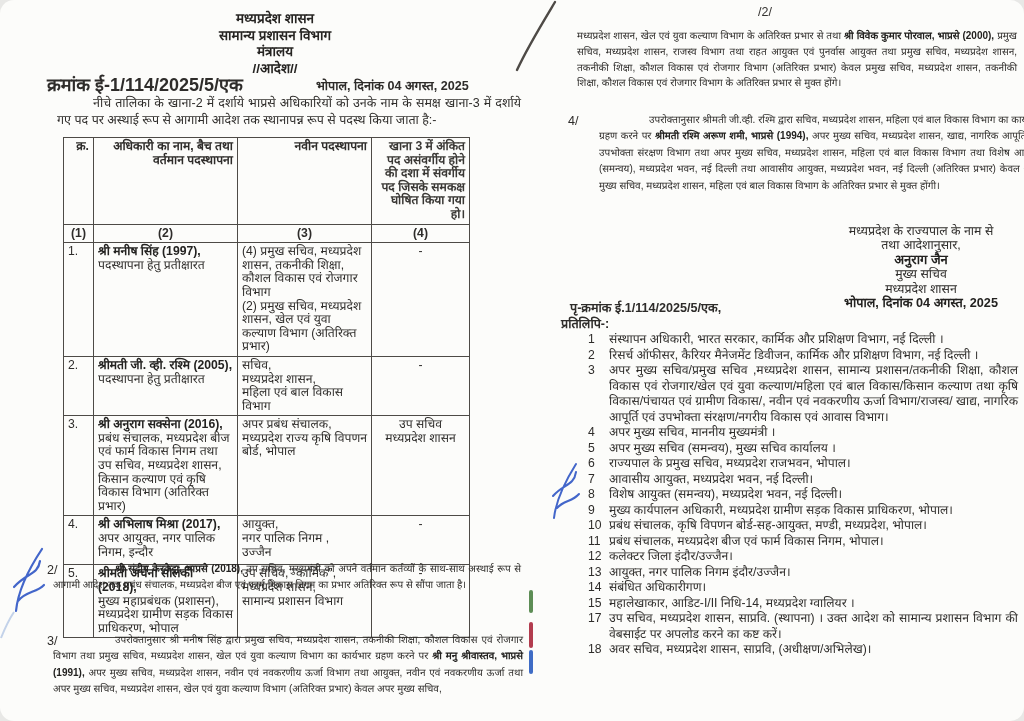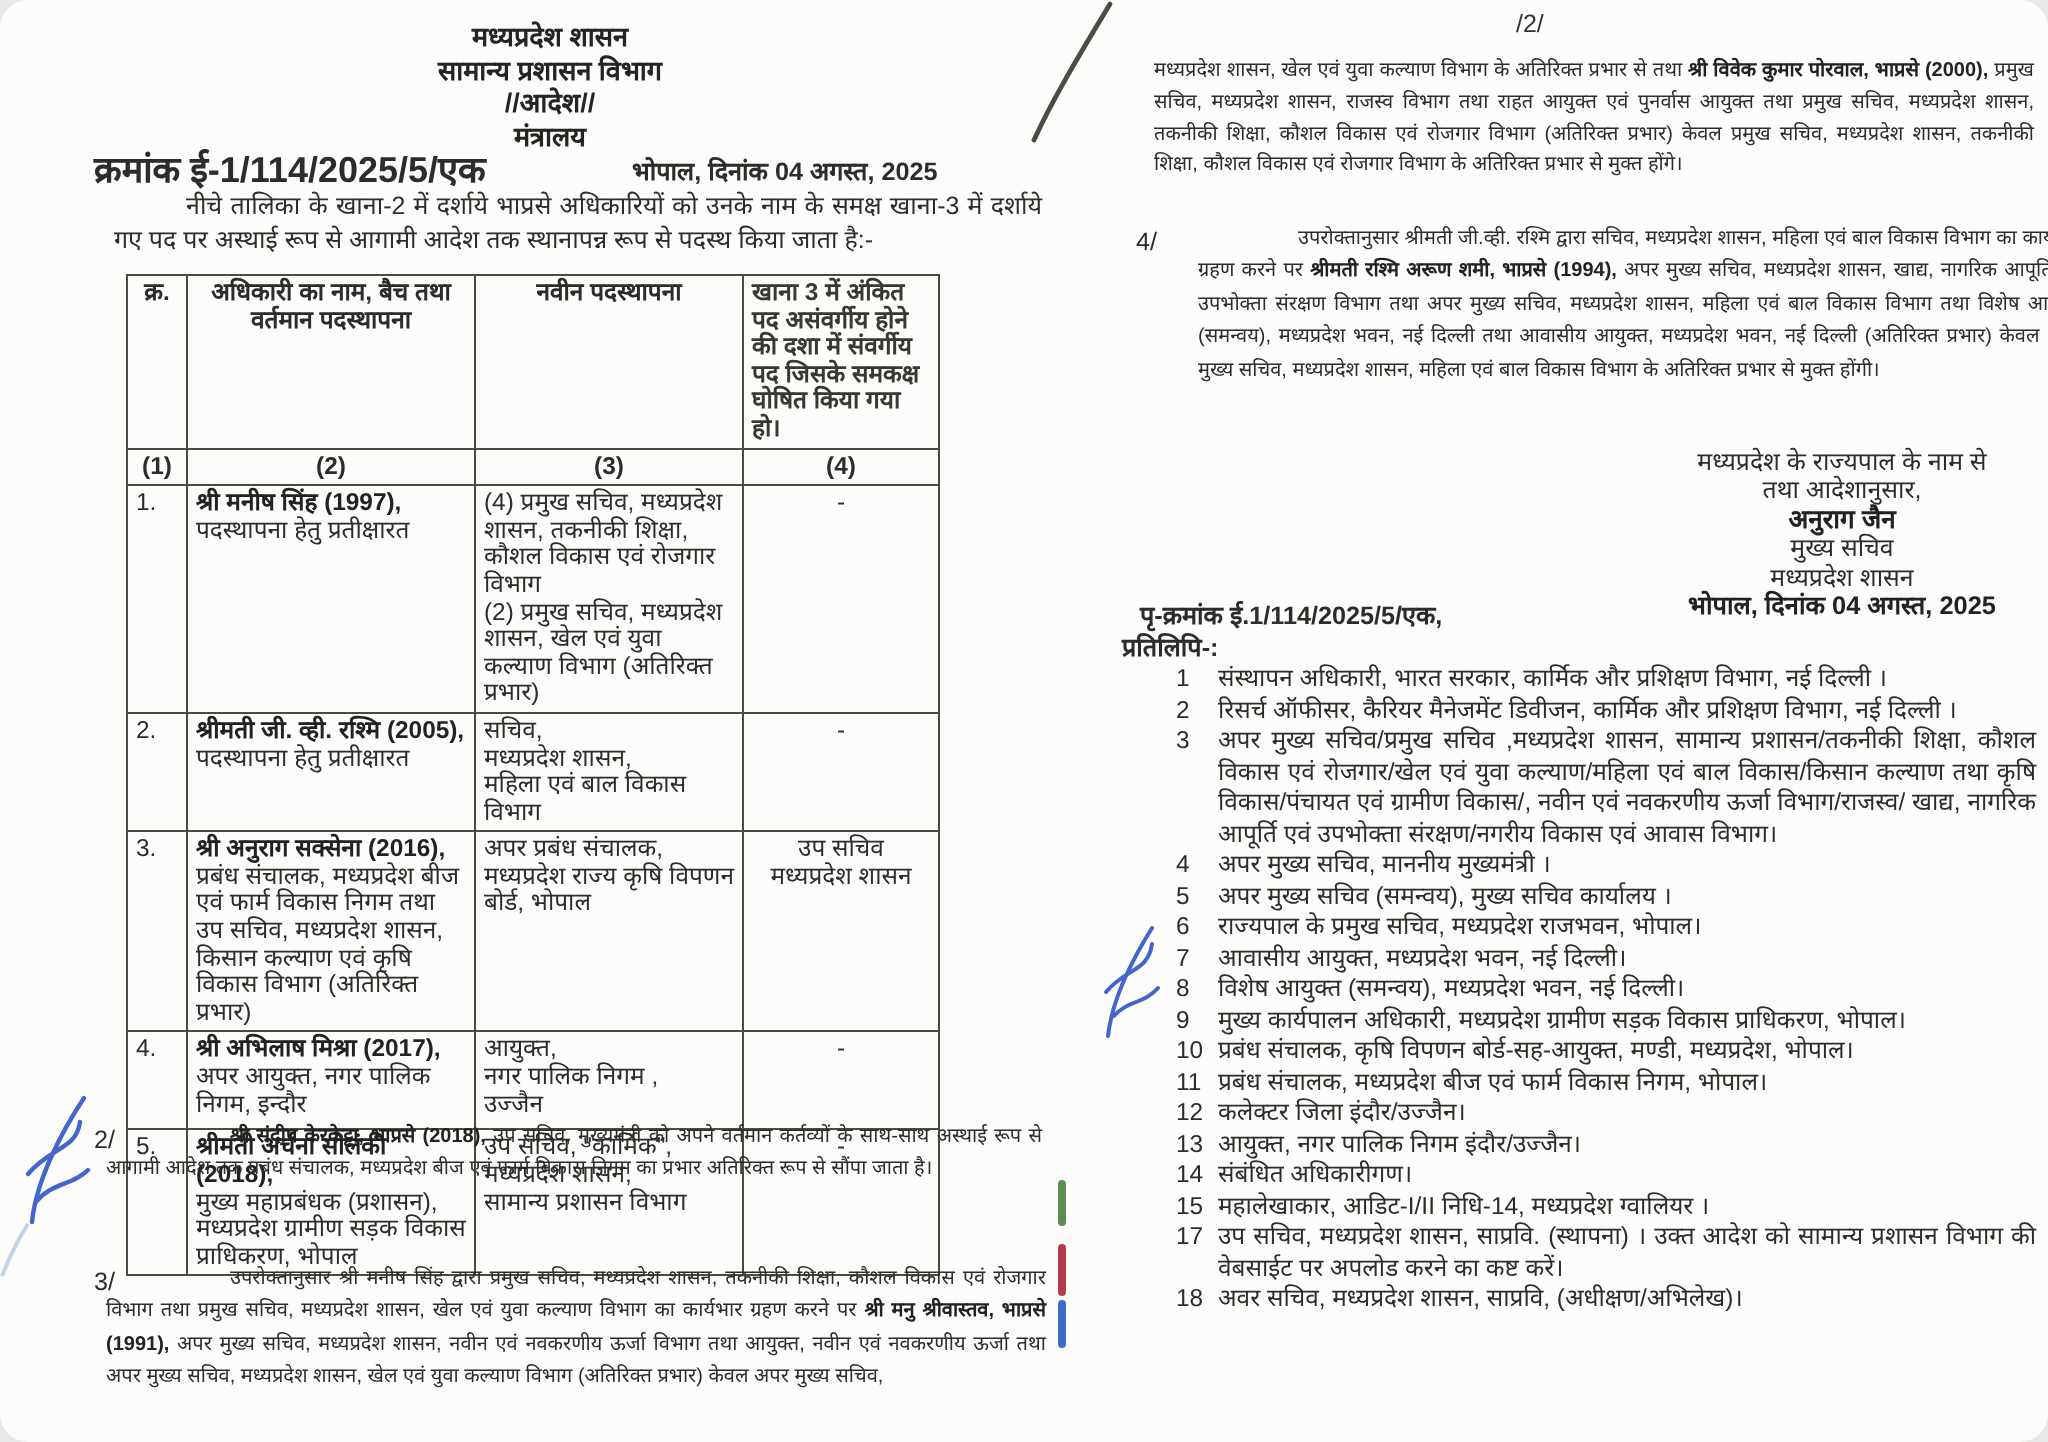--- a/index.html
+++ b/index.html
@@ -19,22 +19,22 @@
     font-weight:bold; font-size:13.5px; line-height:16.5px; color:#262422; }
   .refline  { left:47px;  top:72px; font-weight:bold; font-size:18px; }
   .dateline1{ left:316px; top:77px; font-weight:bold; font-size:12.6px; }
   .intro { left:57px; top:95px; width:464px; font-size:12.5px; line-height:17px;
     text-indent:36px; text-align:justify; }
 
   table.order { position:absolute; left:63px; top:137px; width:406px;
     border-collapse:collapse; table-layout:fixed; }
   table.order td { border:1px solid #4d4a46; vertical-align:top;
     padding:2px 4px; font-size:12.2px; line-height:13.6px; }
-  td.hd { font-weight:bold; text-align:center; vertical-align:middle; font-size:12.4px; }
-  td.hd-small { font-weight:bold; text-align:left; vertical-align:top;
+  td.hd { font-weight:bold; text-align:right; vertical-align:middle; font-size:12.4px; }
+  td.hd-small { font-weight:bold; text-align:right; vertical-align:top;
     font-size:6.4px; line-height:8px; padding-top:3px; color:#3a3835; }
   td.cnum { font-weight:bold; text-align:center; padding:1px 2px; }
   td.sno { padding-left:7px; }
   td.equiv { text-align:center; }
 
   .pmark { font-size:12.6px; color:#2e2c2a; }
   .para { font-size:10px; line-height:16.4px; text-align:justify; }
   .para2 { left:53px; top:561px; width:468px; text-indent:62px; }
   .para3 { left:53px; top:632px; width:470px; text-indent:62px; }
 
@@ -61,22 +61,22 @@
   svg.mark { position:absolute; overflow:visible; }
 </style>
 </head>
 <body>
 
 <div class="doc">
 
   <div class="abs letterhead">
     <div>मध्यप्रदेश शासन</div>
     <div>सामान्य प्रशासन विभाग</div>
+    <div>मंत्रालय</div>
     <div>//आदेश//</div>
-    <div>मंत्रालय</div>
   </div>
 
   <div class="abs refline">क्रमांक ई-1/114/2025/5/एक</div>
   <div class="abs dateline1">भोपाल, दिनांक 04 अगस्त, 2025</div>
 
   <div class="abs intro">नीचे तालिका के खाना-2 में दर्शाये भाप्रसे अधिकारियों को उनके नाम के समक्ष खाना-3  में दर्शाये गए पद पर अस्थाई रूप से आगामी आदेश तक स्थानापन्न रूप से पदस्थ किया जाता है:-</div>
 
   <table class="order">
     <colgroup>
         <col style="width:30px">

